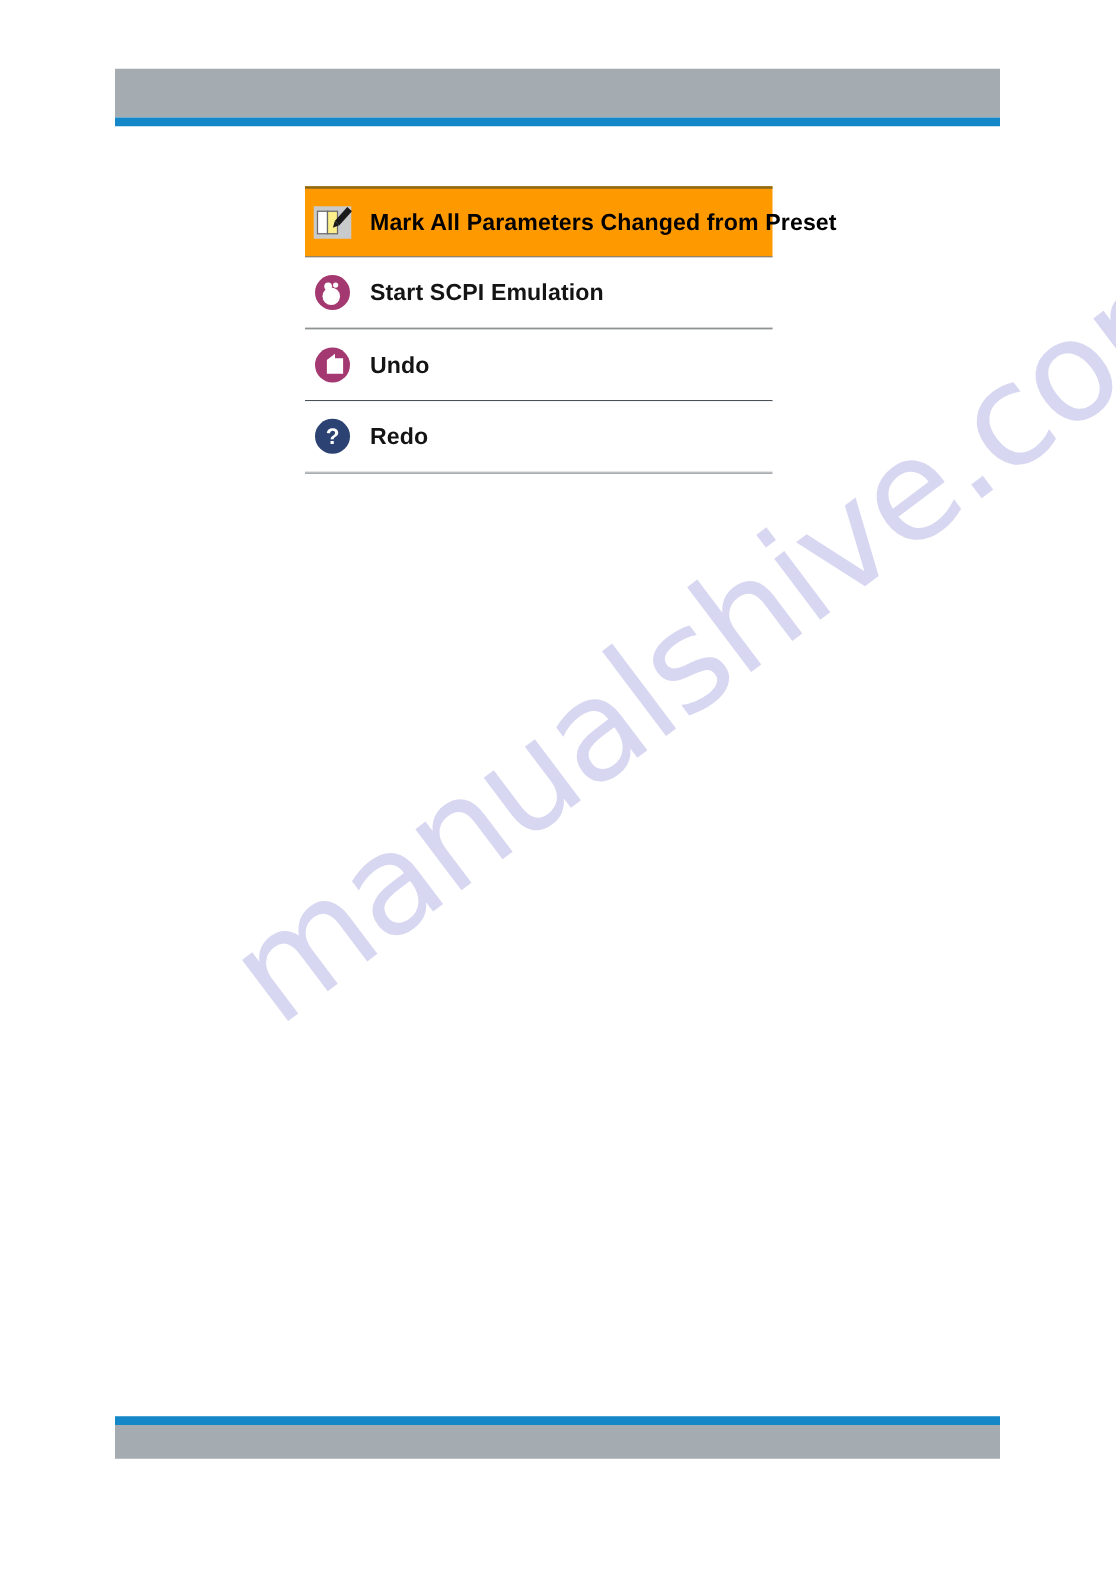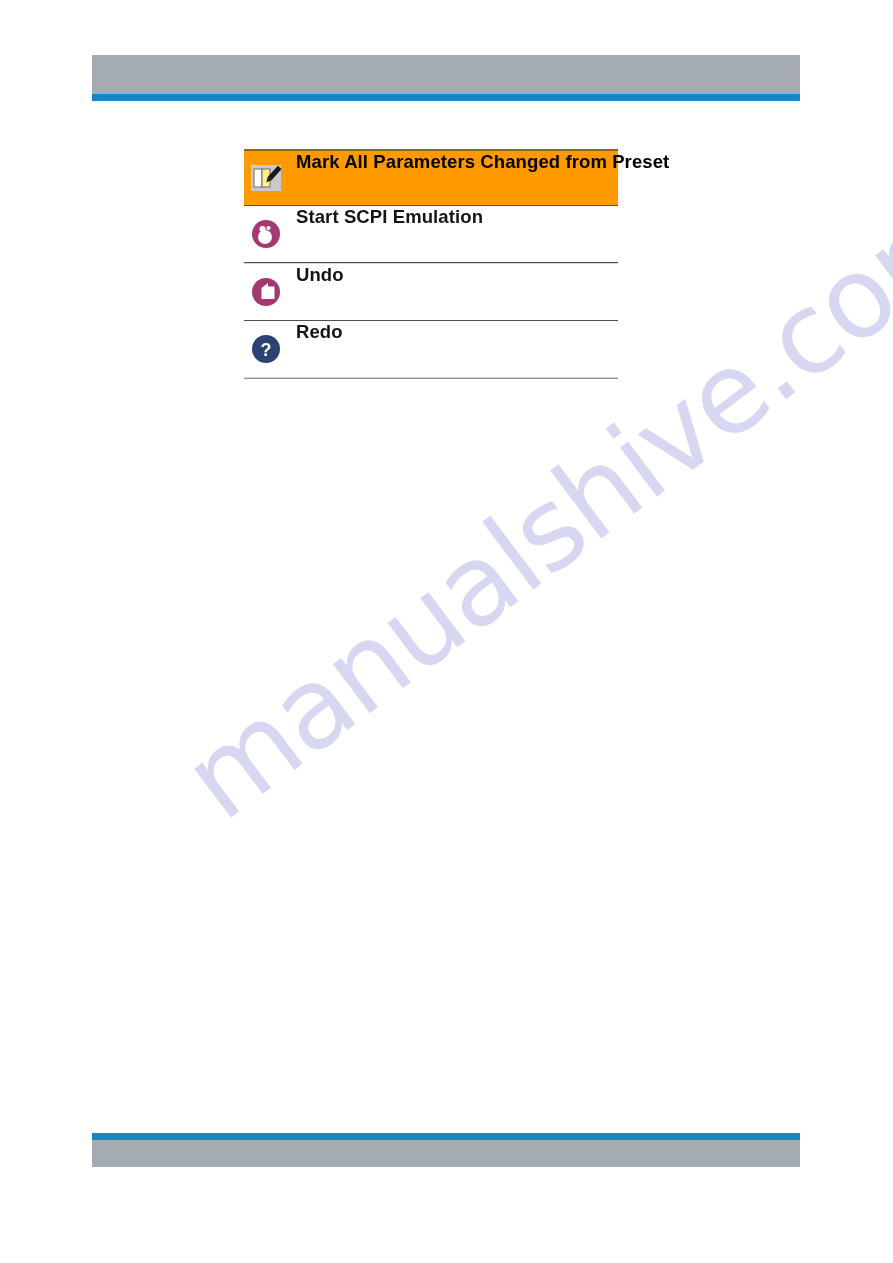--- a/index.html
+++ b/index.html
@@ -75,20 +75,21 @@
   .menu {
     position: absolute;
     left: 244px;
     top: 149px;
     width: 374px;
   }
   .menu-item {
     position: relative;
     height: 56px;
     display: flex;
+    align-items: center;
     background: #ffffff;
   }
   .menu-item.highlighted {
     background: #ff9900;
     border-top: 2px solid #8a6a18;
     height: 54px;
   }
   .menu-item .icon-wrap {
     width: 40px;
     margin-left: 2px;

